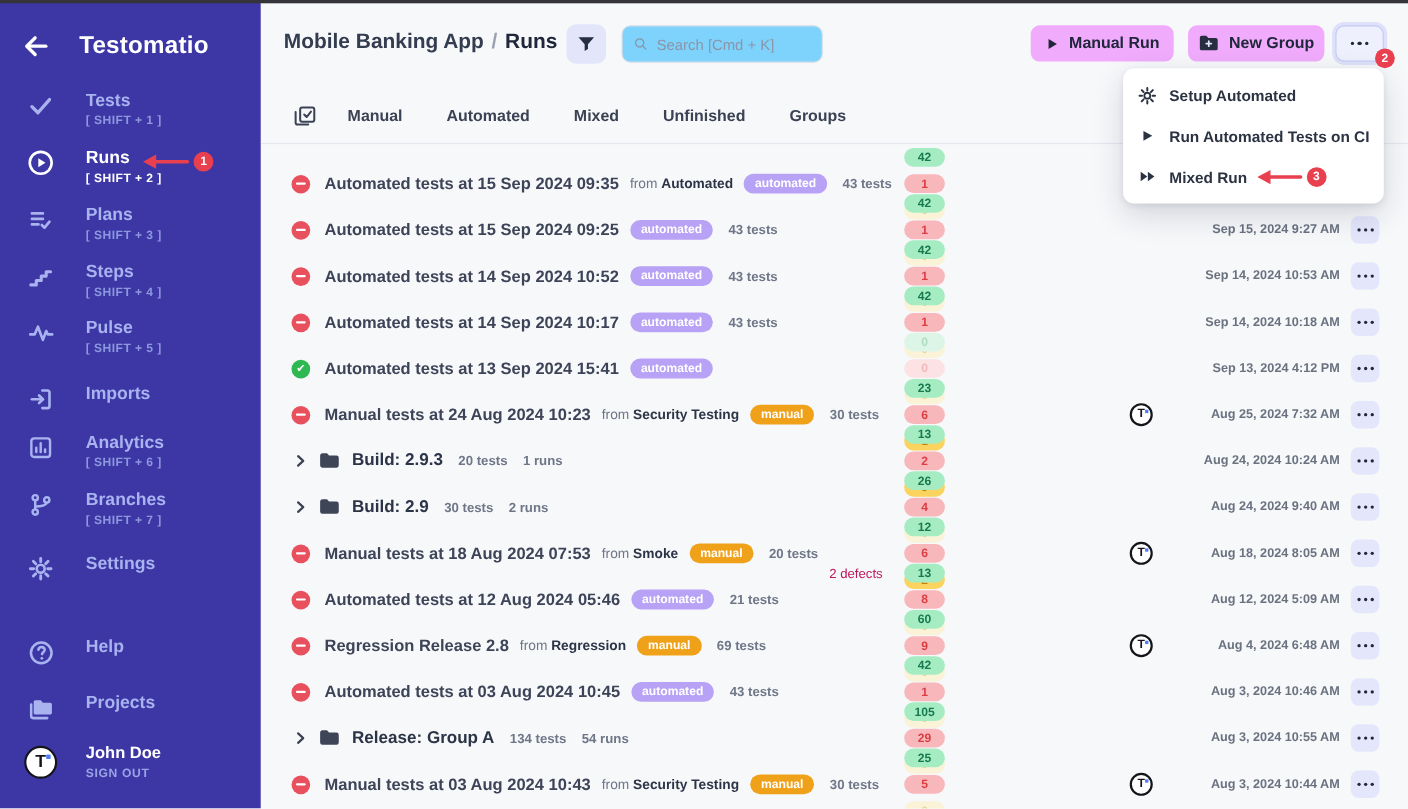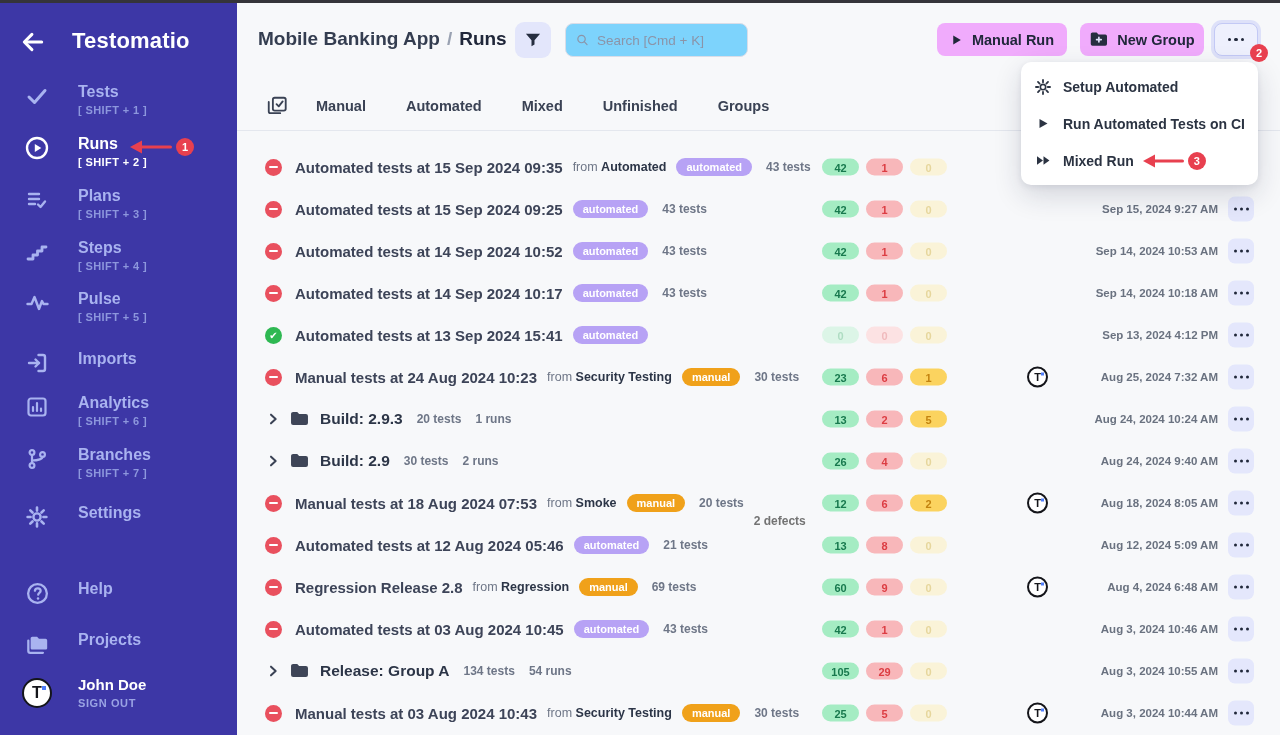--- a/index.html
+++ b/index.html
@@ -71,27 +71,27 @@
   .st-ico.failed::after { content:""; position:absolute; left:4px; top:7.2px; width:9px; height:2.6px; border-radius:2px; background:#fff; }
   .st-ico.passed { background:#2eb852; }
   .st-ico.passed::after { content:"\2714"; position:absolute; left:0; top:0; width:17px; height:17px; color:#fff; font-size:10px; line-height:17px; text-align:center; }
   .r-title { font-size:15px; font-weight:700; color:#3d4458; white-space:nowrap; }
   .r-from { margin-left:10px; font-size:12.5px; color:#6e7687; white-space:nowrap; }
   .r-from b { color:#2c3547; font-weight:800; }
   .type-badge { margin-left:10px; padding:2.5px 10px 3.5px; border-radius:10px; color:#fff; font-size:11px; font-weight:700; white-space:nowrap; }
   .type-badge.automated { background:#b7a2f5; }
   .type-badge.manual { background:#f0a11a; }
   .r-tests, .g-count { margin-left:14px; font-size:12px; font-weight:600; color:#6e7687; white-space:nowrap; }
-  .r-defects { margin-left:10px; font-size:12px; font-weight:700; color:#737373; text-decoration:none; white-space:nowrap;margin-top:36px; }
+  .r-defects { margin-left:10px; font-size:12px; font-weight:400; color:#be185d; text-decoration:none; white-space:nowrap;margin-top:36px; }
 
   .g-chevron { width:16px; display:flex; flex:none; margin-right:9px; }
   .g-folder { display:flex; flex:none; margin-right:11px; }
   .g-name { font-size:15.5px; font-weight:800; color:#2c3547; white-space:nowrap; }
 
-  .pills { position:absolute; left:585px; top:50%; transform:translateY(-50%); display:flex; gap:7px; }
+  .pills { position:absolute; left:585px; top:50%; transform:translateY(-50%); display:flex; gap:7px;flex-direction:column; }
   .pill { min-width:37px; padding:0 8px; height:17px; border-radius:9px; font-size:11px; font-weight:800; display:flex; align-items:center; justify-content:center; }
   .pill-pass { background:#a5ecc3; color:#18794e; }
   .pill-fail { background:#f8b7ba; color:#dc3d43; }
   .pill-skip { background:#fbd35f; color:#c3830f; }
   .pill-pass.faded { background:#dcf5e7; color:#aedcc2; }
   .pill-fail.faded { background:#fce2e3; color:#f0babd; }
   .pill-skip.faded { background:#faf3d8; color:#e6d69c; }
 
   .row-avatar { position:absolute; left:790px; top:50%; transform:translateY(-50%); width:21px; height:21px; border-radius:50%; background:#fff; border:2px solid #14151a; display:flex; align-items:center; justify-content:center; }
   .row-avatar .tglyph { font-size:11px; }

